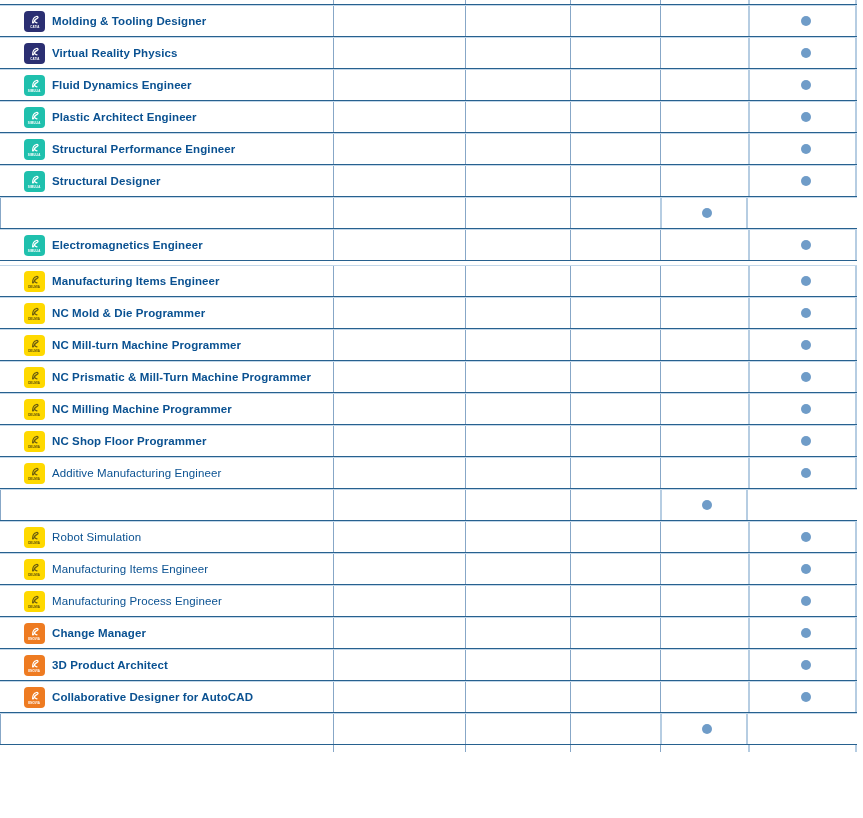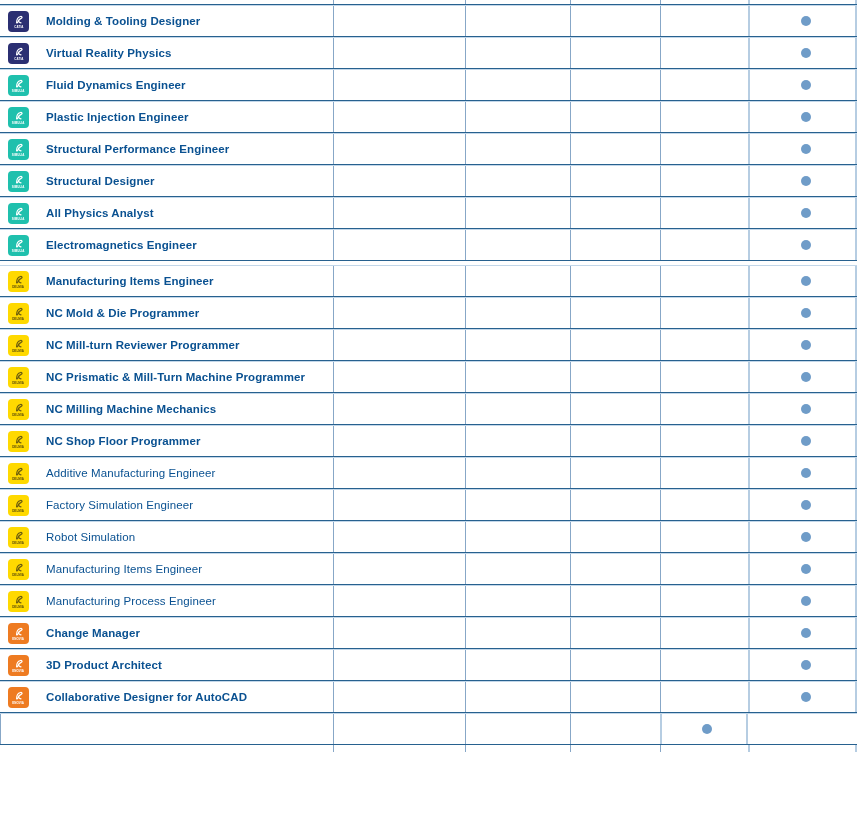--- a/index.html
+++ b/index.html
@@ -44,22 +44,22 @@
   .cell-dot {
     border-left: 2px solid #b6cde2;
     border-right: 2px solid #b6cde2;
     display: flex;
     align-items: center;
     justify-content: center;
   }
   .cell-name {
     display: flex;
     align-items: center;
-    padding-left: 8px;
-    gap: 17px;
+    padding-left: 24px;
+    gap: 7px;
     overflow: hidden;
   }
   
   .role-label {
     font-size: 11.5px;
     color: #0a5191;
     letter-spacing: 0.1px;
     white-space: nowrap;
     cursor: pointer;
   }
@@ -186,21 +186,21 @@
 
   <div class="grid-row role-row">
     <div class="cell cell-name">
       <span class="role-icon brand-simulia">
         <svg width="11" height="11" viewBox="0 0 20 20" fill="none" stroke-width="2.2" stroke-linecap="round">
           <path class="glyph glyph-light" d="M6.5 16 C6.5 9.5 9.5 5.5 13.5 4.5 C16 4 17.2 5.6 16 7.2 C14.6 9 11.4 9 10.4 11.6 C9.6 13.6 11.2 15.4 14.5 16.2"></path>
           <path class="glyph glyph-light" d="M10.4 11.6 L8 16"></path>
         </svg>
         <span class="icon-label">SIMULIA</span>
       </span>
-      <span class="role-label w-bold">Plastic Injection Engineer</span>
+      <span class="role-label w-bold">Plastic Architect Engineer</span>
     </div>
     <div class="cell cell-sep"></div>
     <div class="cell cell-sep"></div>
     <div class="cell cell-sep"></div>
     <div class="cell cell-sep"></div>
     <div class="cell cell-dot">
       <span class="dot"></span>
     </div>
   </div>
 
@@ -239,30 +239,20 @@
     <div class="cell cell-sep"></div>
     <div class="cell cell-sep"></div>
     <div class="cell cell-sep"></div>
     <div class="cell cell-dot">
       <span class="dot"></span>
     </div>
   </div>
 
 
   <div class="grid-row role-row">
-    <div class="cell cell-name">
-      <span class="role-icon brand-simulia">
-        <svg width="11" height="11" viewBox="0 0 20 20" fill="none" stroke-width="2.2" stroke-linecap="round">
-          <path class="glyph glyph-light" d="M6.5 16 C6.5 9.5 9.5 5.5 13.5 4.5 C16 4 17.2 5.6 16 7.2 C14.6 9 11.4 9 10.4 11.6 C9.6 13.6 11.2 15.4 14.5 16.2"></path>
-          <path class="glyph glyph-light" d="M10.4 11.6 L8 16"></path>
-        </svg>
-        <span class="icon-label">SIMULIA</span>
-      </span>
-      <span class="role-label w-bold">All Physics Analyst</span>
-    </div>
     <div class="cell cell-sep"></div>
     <div class="cell cell-sep"></div>
     <div class="cell cell-sep"></div>
     <div class="cell cell-sep"></div>
     <div class="cell cell-dot">
       <span class="dot"></span>
     </div>
   </div>
 
   <div class="grid-row role-row">
@@ -329,21 +319,21 @@
 
   <div class="grid-row role-row">
     <div class="cell cell-name">
       <span class="role-icon brand-delmia">
         <svg width="11" height="11" viewBox="0 0 20 20" fill="none" stroke-width="2.2" stroke-linecap="round">
           <path class="glyph glyph-dark" d="M6.5 16 C6.5 9.5 9.5 5.5 13.5 4.5 C16 4 17.2 5.6 16 7.2 C14.6 9 11.4 9 10.4 11.6 C9.6 13.6 11.2 15.4 14.5 16.2"></path>
           <path class="glyph glyph-dark" d="M10.4 11.6 L8 16"></path>
         </svg>
         <span class="icon-label">DELMIA</span>
       </span>
-      <span class="role-label w-bold">NC Mill-turn Reviewer Programmer</span>
+      <span class="role-label w-bold">NC Mill-turn Machine Programmer</span>
     </div>
     <div class="cell cell-sep"></div>
     <div class="cell cell-sep"></div>
     <div class="cell cell-sep"></div>
     <div class="cell cell-sep"></div>
     <div class="cell cell-dot">
       <span class="dot"></span>
     </div>
   </div>
 
@@ -369,21 +359,21 @@
 
   <div class="grid-row role-row">
     <div class="cell cell-name">
       <span class="role-icon brand-delmia">
         <svg width="11" height="11" viewBox="0 0 20 20" fill="none" stroke-width="2.2" stroke-linecap="round">
           <path class="glyph glyph-dark" d="M6.5 16 C6.5 9.5 9.5 5.5 13.5 4.5 C16 4 17.2 5.6 16 7.2 C14.6 9 11.4 9 10.4 11.6 C9.6 13.6 11.2 15.4 14.5 16.2"></path>
           <path class="glyph glyph-dark" d="M10.4 11.6 L8 16"></path>
         </svg>
         <span class="icon-label">DELMIA</span>
       </span>
-      <span class="role-label w-bold">NC Milling Machine Mechanics</span>
+      <span class="role-label w-bold">NC Milling Machine Programmer</span>
     </div>
     <div class="cell cell-sep"></div>
     <div class="cell cell-sep"></div>
     <div class="cell cell-sep"></div>
     <div class="cell cell-sep"></div>
     <div class="cell cell-dot">
       <span class="dot"></span>
     </div>
   </div>
 
@@ -421,30 +411,20 @@
     <div class="cell cell-sep"></div>
     <div class="cell cell-sep"></div>
     <div class="cell cell-sep"></div>
     <div class="cell cell-sep"></div>
     <div class="cell cell-dot">
       <span class="dot"></span>
     </div>
   </div>
 
   <div class="grid-row role-row">
-    <div class="cell cell-name">
-      <span class="role-icon brand-delmia">
-        <svg width="11" height="11" viewBox="0 0 20 20" fill="none" stroke-width="2.2" stroke-linecap="round">
-          <path class="glyph glyph-dark" d="M6.5 16 C6.5 9.5 9.5 5.5 13.5 4.5 C16 4 17.2 5.6 16 7.2 C14.6 9 11.4 9 10.4 11.6 C9.6 13.6 11.2 15.4 14.5 16.2"></path>
-          <path class="glyph glyph-dark" d="M10.4 11.6 L8 16"></path>
-        </svg>
-        <span class="icon-label">DELMIA</span>
-      </span>
-      <span class="role-label w-medium">Factory Simulation Engineer</span>
-    </div>
     <div class="cell cell-sep"></div>
     <div class="cell cell-sep"></div>
     <div class="cell cell-sep"></div>
     <div class="cell cell-sep"></div>
     <div class="cell cell-dot">
       <span class="dot"></span>
     </div>
   </div>
 
   <div class="grid-row role-row">

